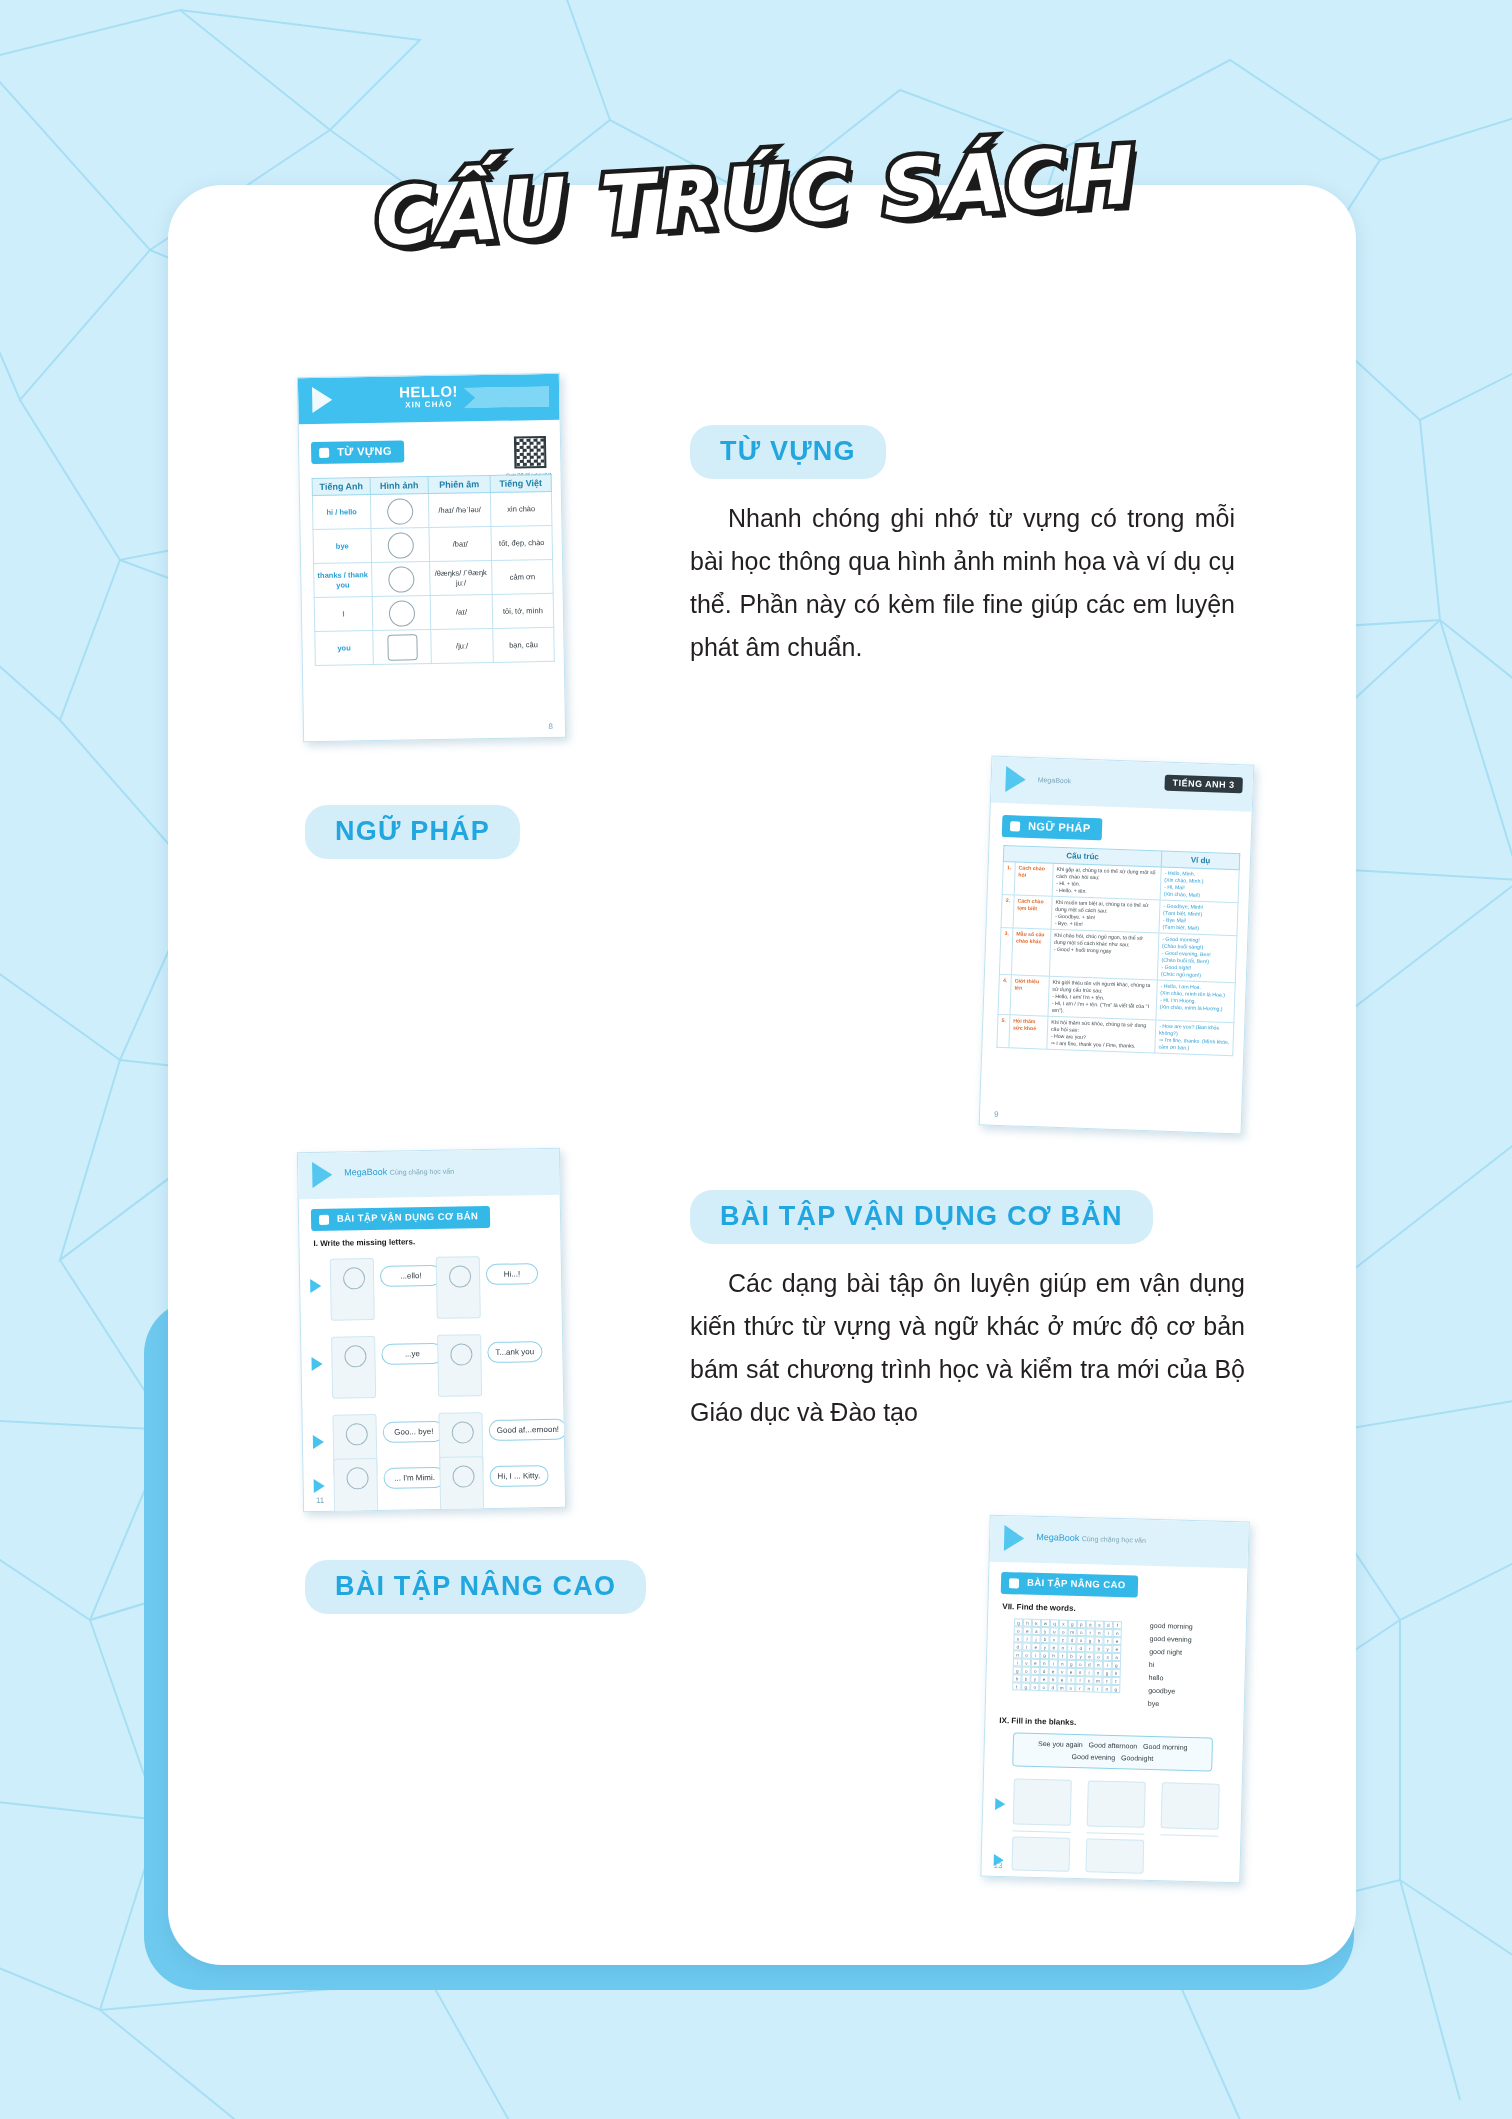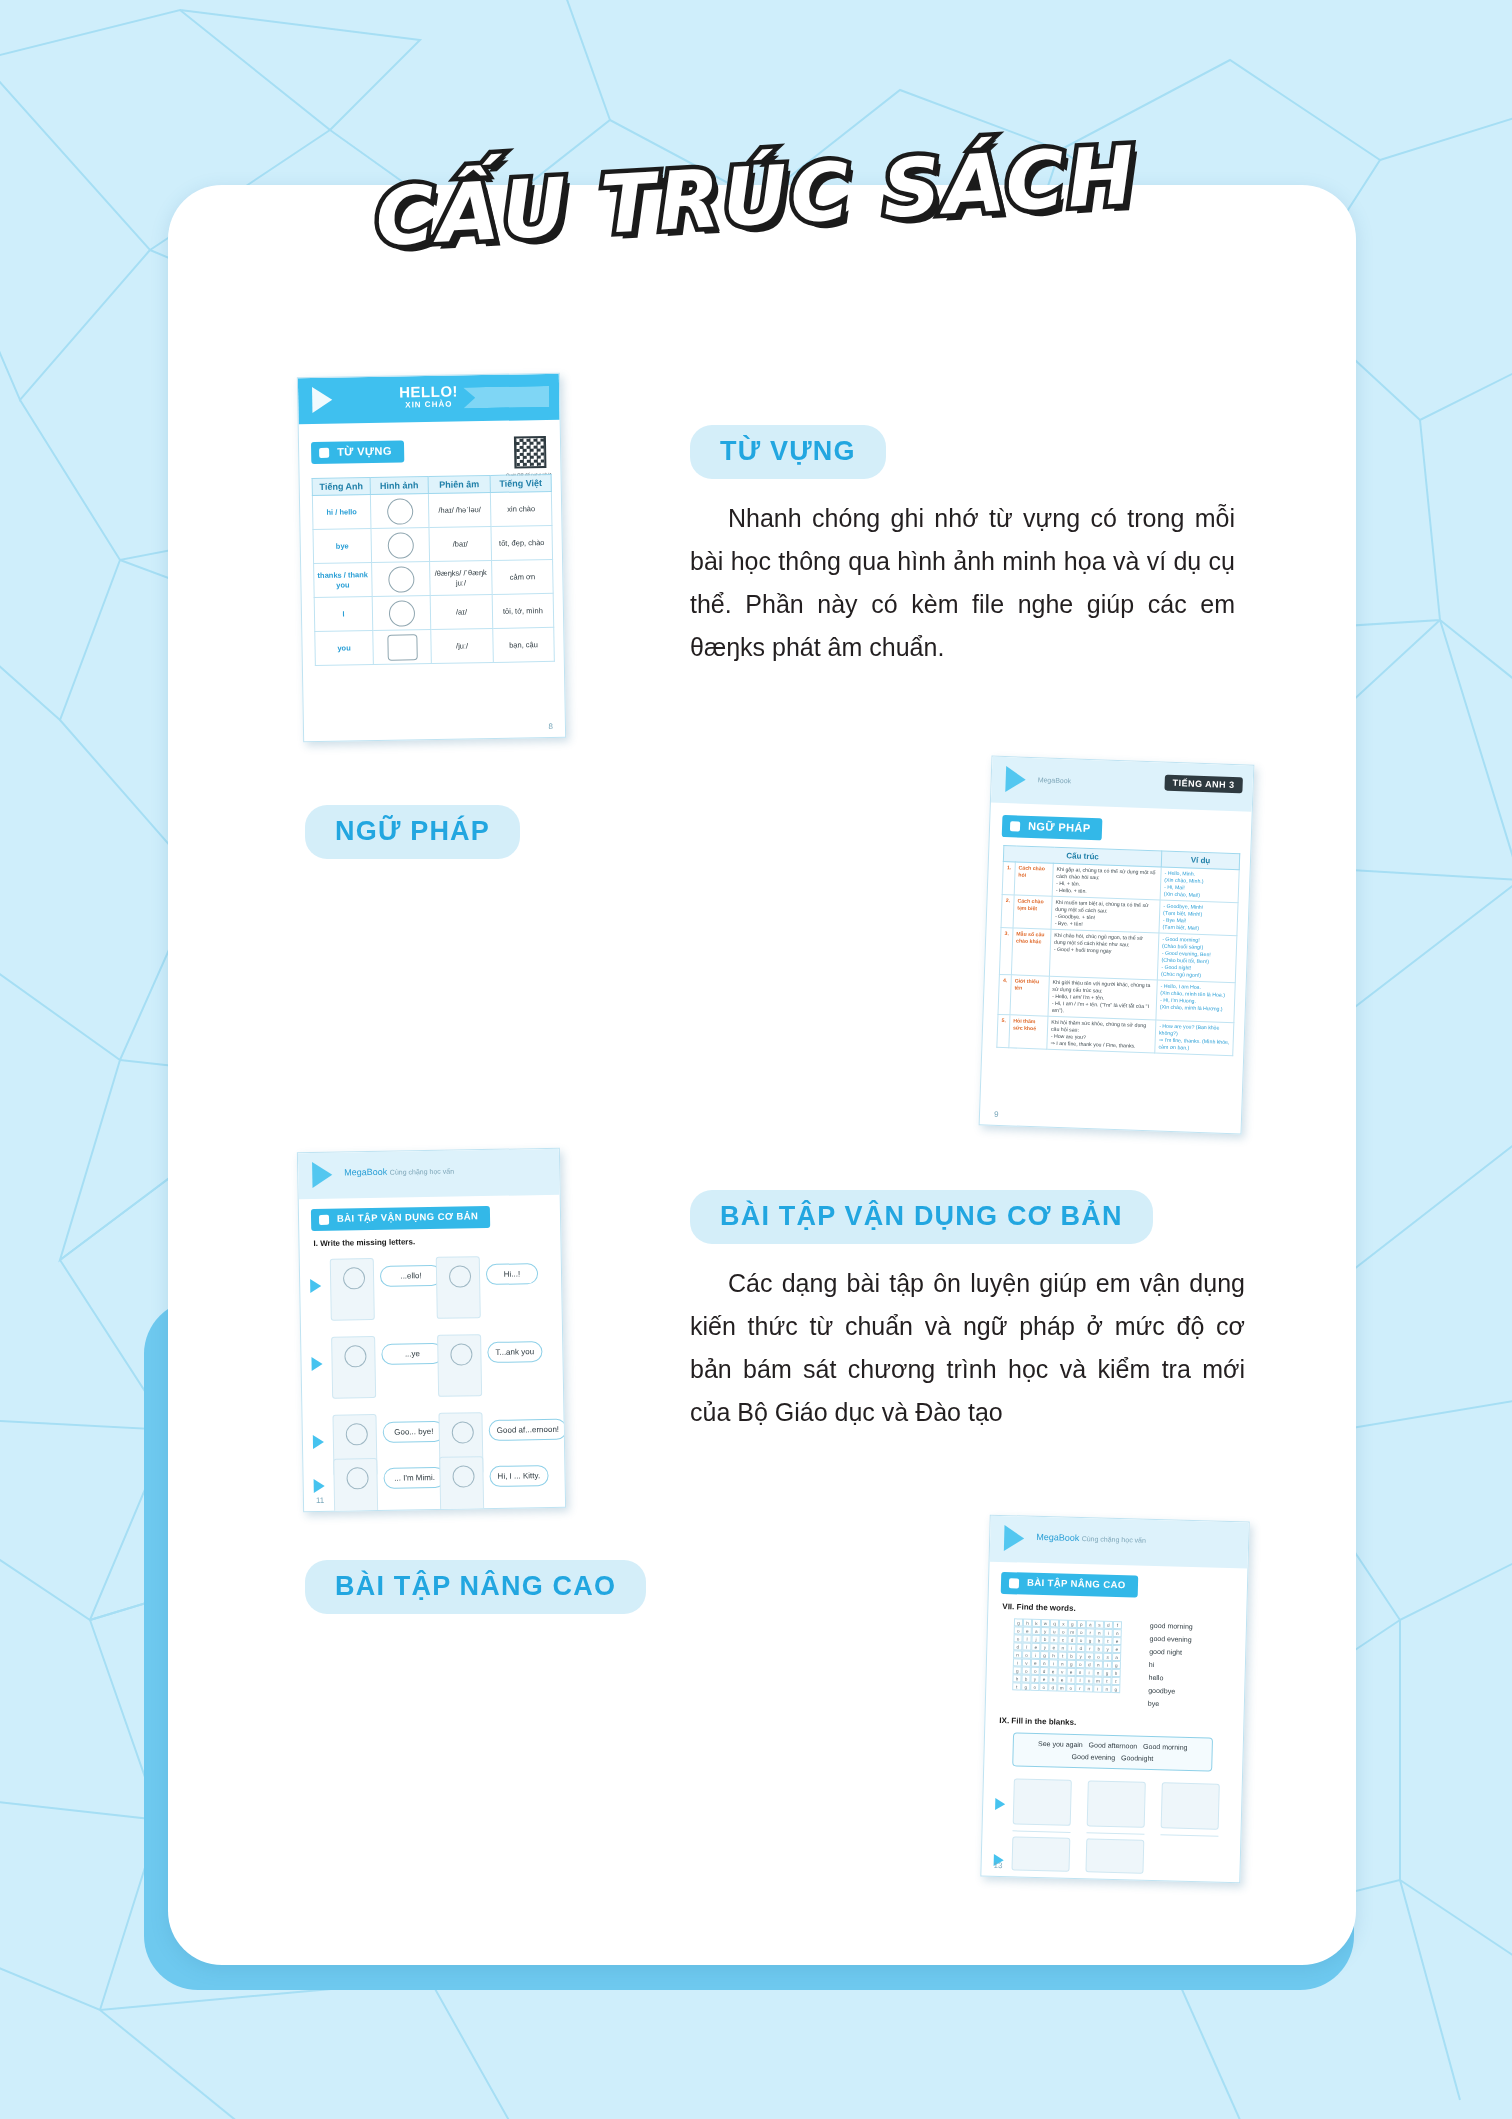--- a/index.html
+++ b/index.html
@@ -460,21 +460,21 @@
         <td>/juː/</td>
         <td>bạn, cậu</td>
       </tr>
     </tbody>
   </table>
   <div class="pg" style="right:12px;">8</div>
 </div>
 
 <div class="text-block" style="left:690px; top:425px; width:545px;">
   <span class="pill">TỪ VỰNG</span>
-  <p class="body-text"><span class="indent"></span><span>Nhanh chóng ghi nhớ từ vựng có trong mỗi bài học thông qua hình ảnh minh họa và ví dụ cụ thể. Phần này có kèm file nghe giúp các em θæŋks phát âm chuẩn.</span></p>
+  <p class="body-text"><span class="indent"></span><span>Nhanh chóng ghi nhớ từ vựng có trong mỗi bài học thông qua hình ảnh minh họa và ví dụ cụ thể. Phần này có kèm file fine giúp các em luyện phát âm chuẩn.</span></p>
 </div>
 
 <div class="thumb" style="left:985px; top:760px; width:263px; height:370px; transform:rotate(2deg);">
   <div class="hdr light">
     <div class="play" style="border-left-color:#46c3ef;"></div>
     <div style="position:absolute; right:10px; top:12px; background:#2e3a40; color:#fff; font-size:9px; font-weight:bold; padding:3px 8px; border-radius:3px; letter-spacing:.5px;">TIẾNG ANH 3</div>
     <div class="brand" style="top:16px; color:#3a4a52;">
       <span>MegaBook</span>
     </div>
   </div>
@@ -606,21 +606,21 @@
   <div class="ex-item" style="left:130px; top:280px;">
     <div class="fig" style="left:6px; top:26px;"></div>
     <div class="bub" style="left:56px; top:36px; min-width:52px;">Hi, I ... Kitty.</div>
   </div>
 
   <div class="pg" style="left:12px;">11</div>
 </div>
 
 <div class="text-block" style="left:690px; top:1190px; width:555px;">
   <span class="pill">BÀI TẬP VẬN DỤNG CƠ BẢN</span>
-  <p class="body-text"><span class="indent"></span><span>Các dạng bài tập ôn luyện giúp em vận dụng kiến thức từ chuẩn và ngữ pháp ở mức độ cơ bản bám sát chương trình học và kiểm tra mới của Bộ Giáo dục và Đào tạo</span></p>
+  <p class="body-text"><span class="indent"></span><span>Các dạng bài tập ôn luyện giúp em vận dụng kiến thức từ vựng và ngữ khác ở mức độ cơ bản bám sát chương trình học và kiểm tra mới của Bộ Giáo dục và Đào tạo</span></p>
 </div>
 
 <div class="thumb" style="left:985px; top:1518px; width:260px; height:362px; transform:rotate(1.5deg);">
   <div class="hdr light">
     <div class="play" style="border-left-color:#46c3ef;"></div>
     <div class="brand" style="top:15px;">
       <span style="color:#2a9fd6; font-size:9px;">MegaBook</span>
       <span>Cùng chặng học vấn</span>
     </div>
   </div>

